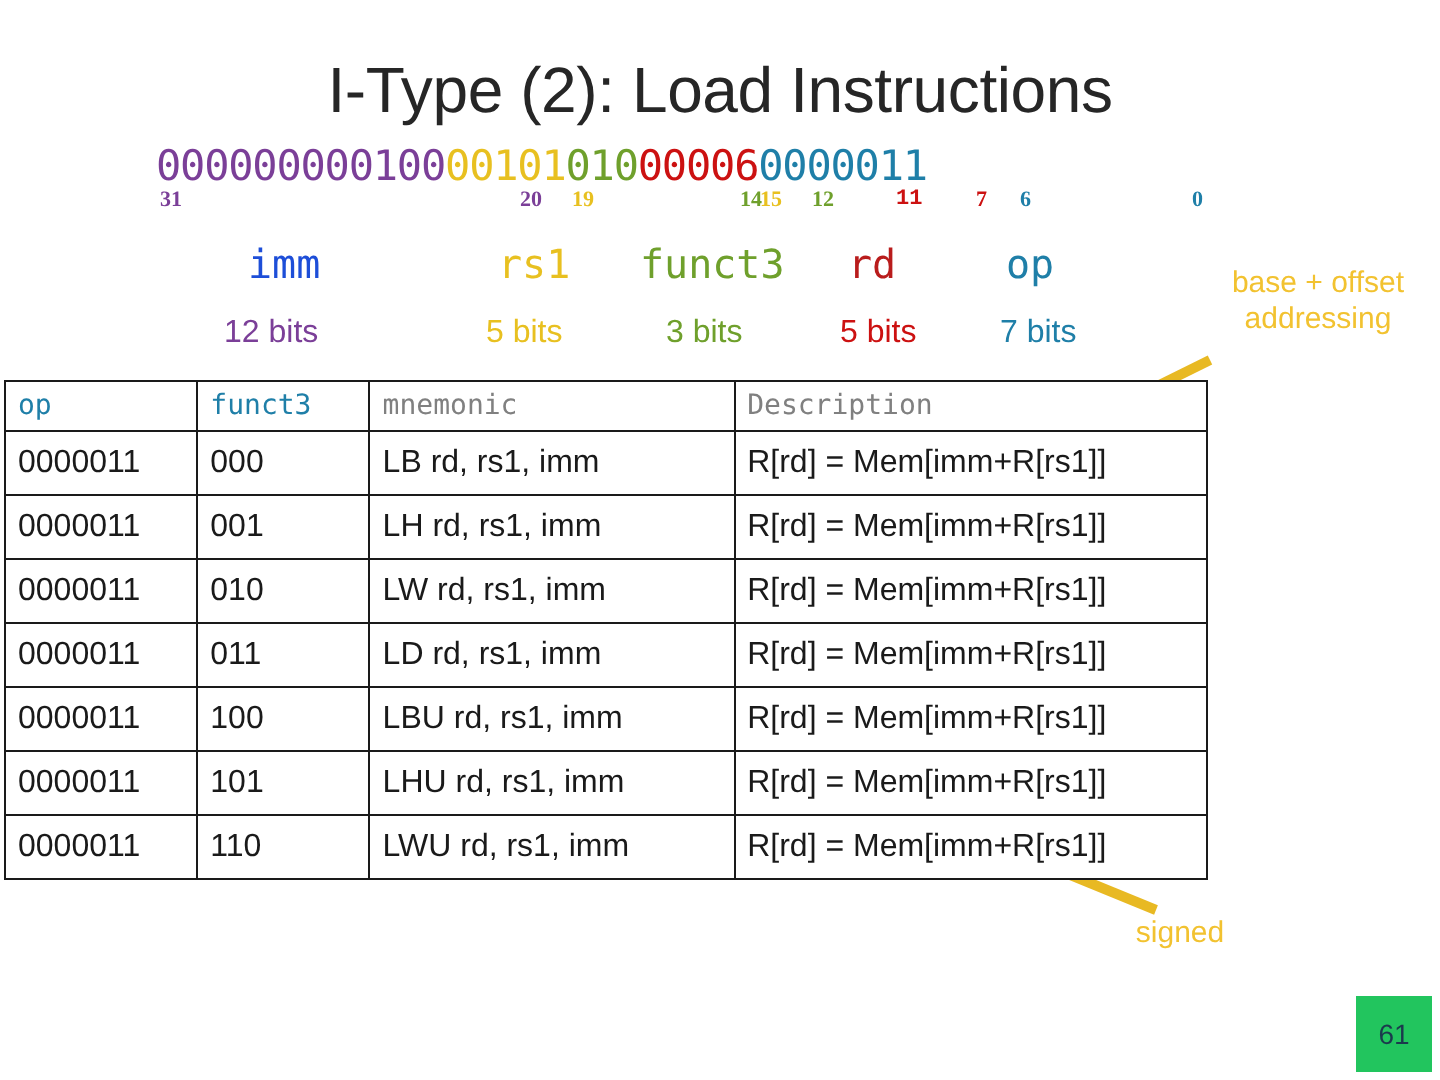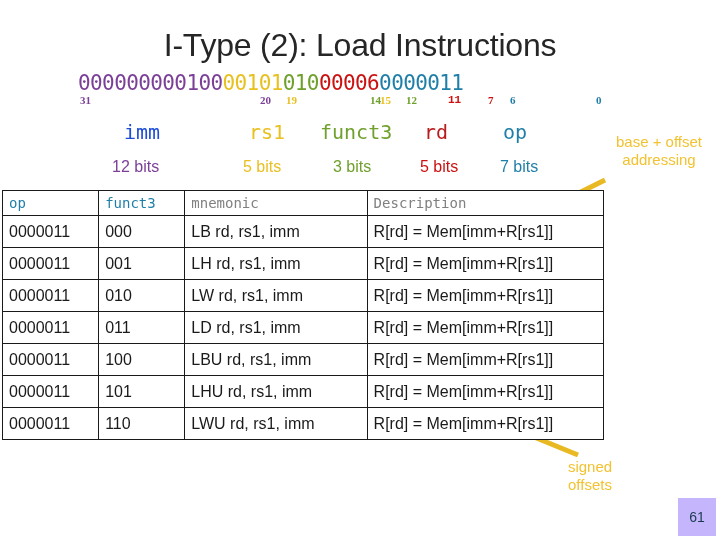--- a/index.html
+++ b/index.html
@@ -202,21 +202,20 @@
   <span class="fwidth" id="fw-op" style="color: rgb(31, 127, 168); left: 500px;">7 bits</span>
 </div>
 
 <div class="callout" id="callout-base" style="color: rgb(242, 194, 48); text-align: center;">
   <div>base + offset</div>
   <div>addressing</div>
 </div>
 
 <div class="callout" id="callout-signed" style="color: rgb(242, 194, 48);">
   <div>signed</div>
-  <div>offsets</div>
 </div>
 
 <svg id="arrows" viewBox="0 0 720 540">
 
   <g>
     <line x1="605" y1="180" x2="512" y2="226" stroke="#E8B923" stroke-width="5" stroke-linecap="butt"></line>
     <polygon points="504,230 521,224 517,235" fill="#E8B923"></polygon>
   </g>
 
   <g>
@@ -279,15 +278,15 @@
       </tr>
       <tr>
         <td>0000011</td>
         <td>110</td>
         <td>LWU rd, rs1, imm</td>
         <td>R[rd] = Mem[imm+R[rs1]]</td>
       </tr>
     </tbody>
 </table>
 
-<div id="page-box" style="background: #c4b5fd;">
+<div id="page-box" style="background: #22c55e;">
   <span>61</span>
 </div>
 
 </body></html>

